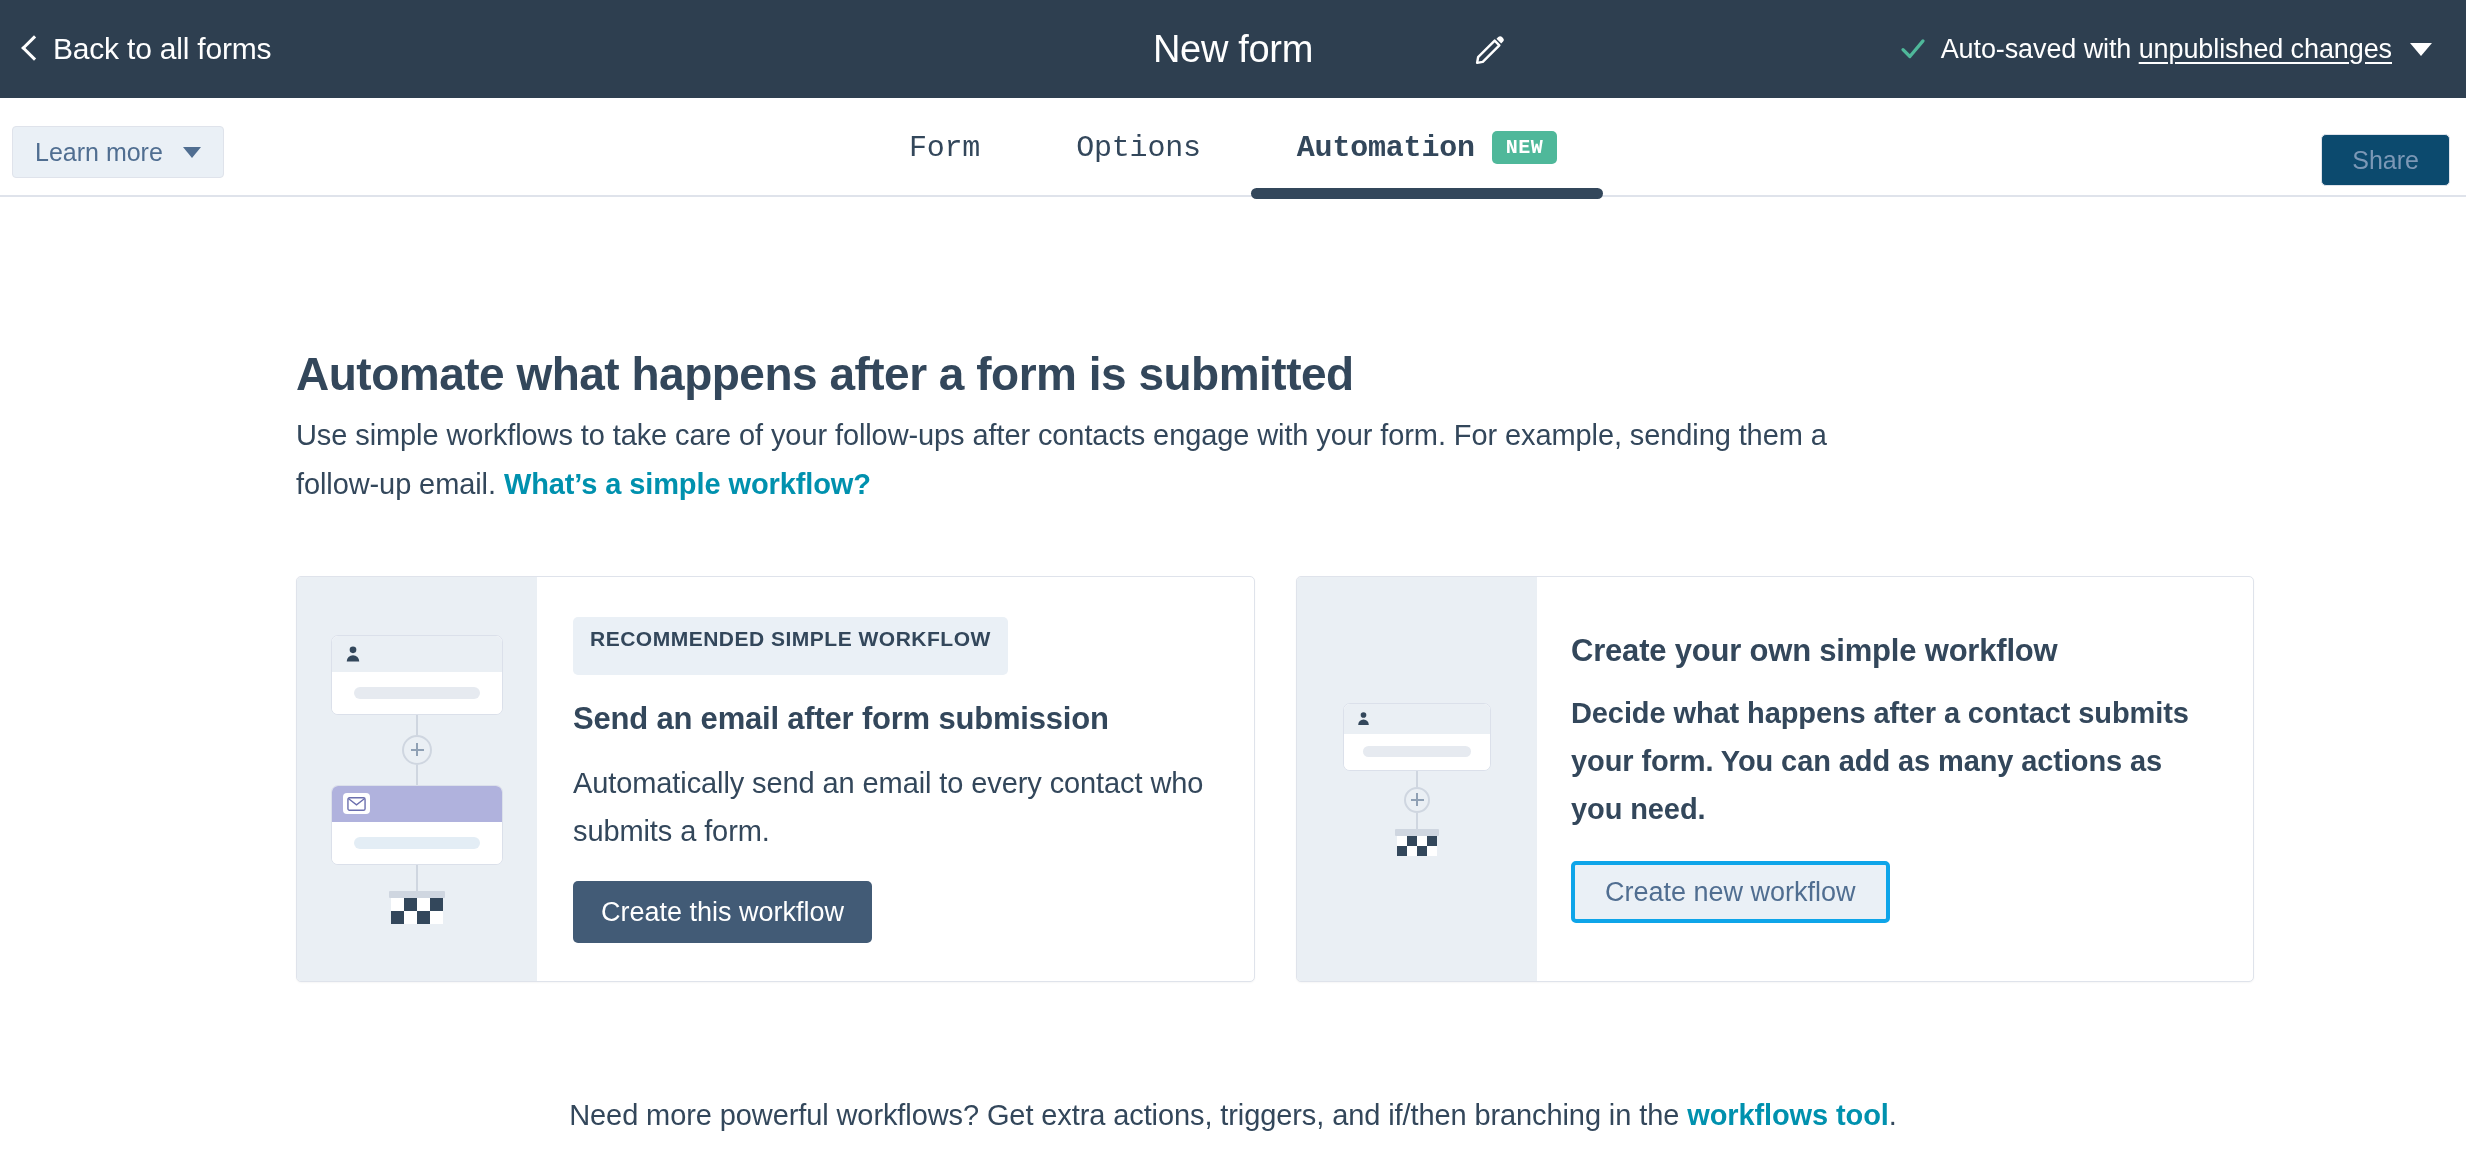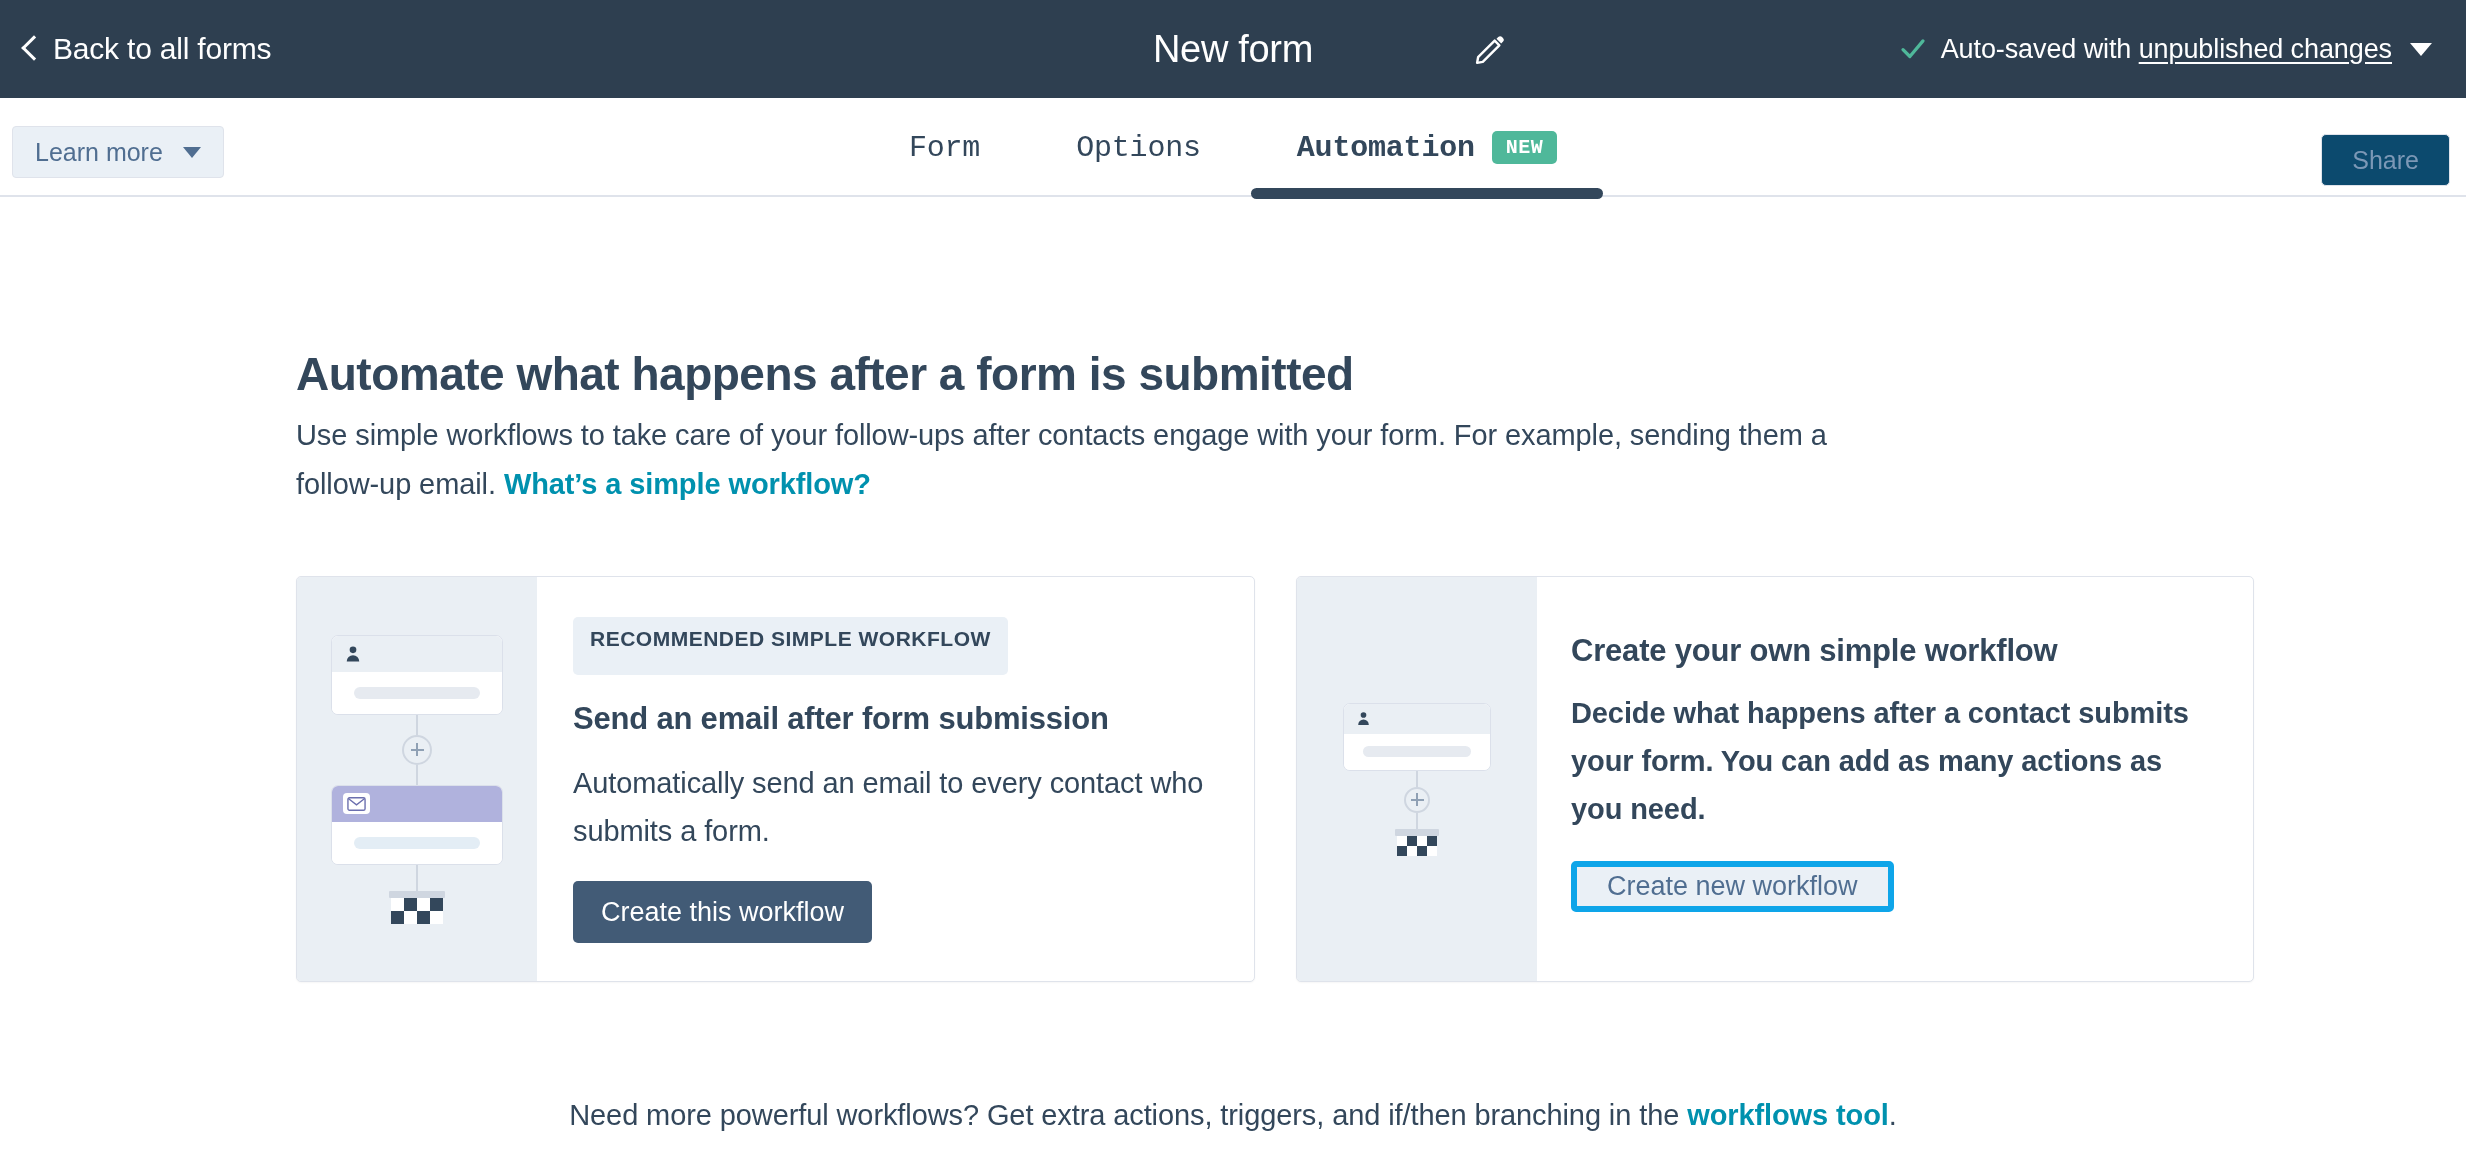--- a/index.html
+++ b/index.html
@@ -316,24 +316,24 @@
     font-size: 27px;
     font-family: "Liberation Sans", sans-serif;
     cursor: pointer;
   }
 
   .btn-secondary {
     margin-top: 28px;
     display: inline-flex;
     align-items: center;
     justify-content: center;
-    height: 51px;
+    height: 62px;
     padding: 0 30px;
     background: #eaf0f6;
-    border: 6px solid #0ea5e9;
+    border: 4px solid #0ea5e9;
     border-radius: 5px;
     color: #506e91;
     font-size: 27px;
     font-family: "Liberation Sans", sans-serif;
     cursor: pointer;
   }
 
   
   .wf-diagram {
     display: flex;

